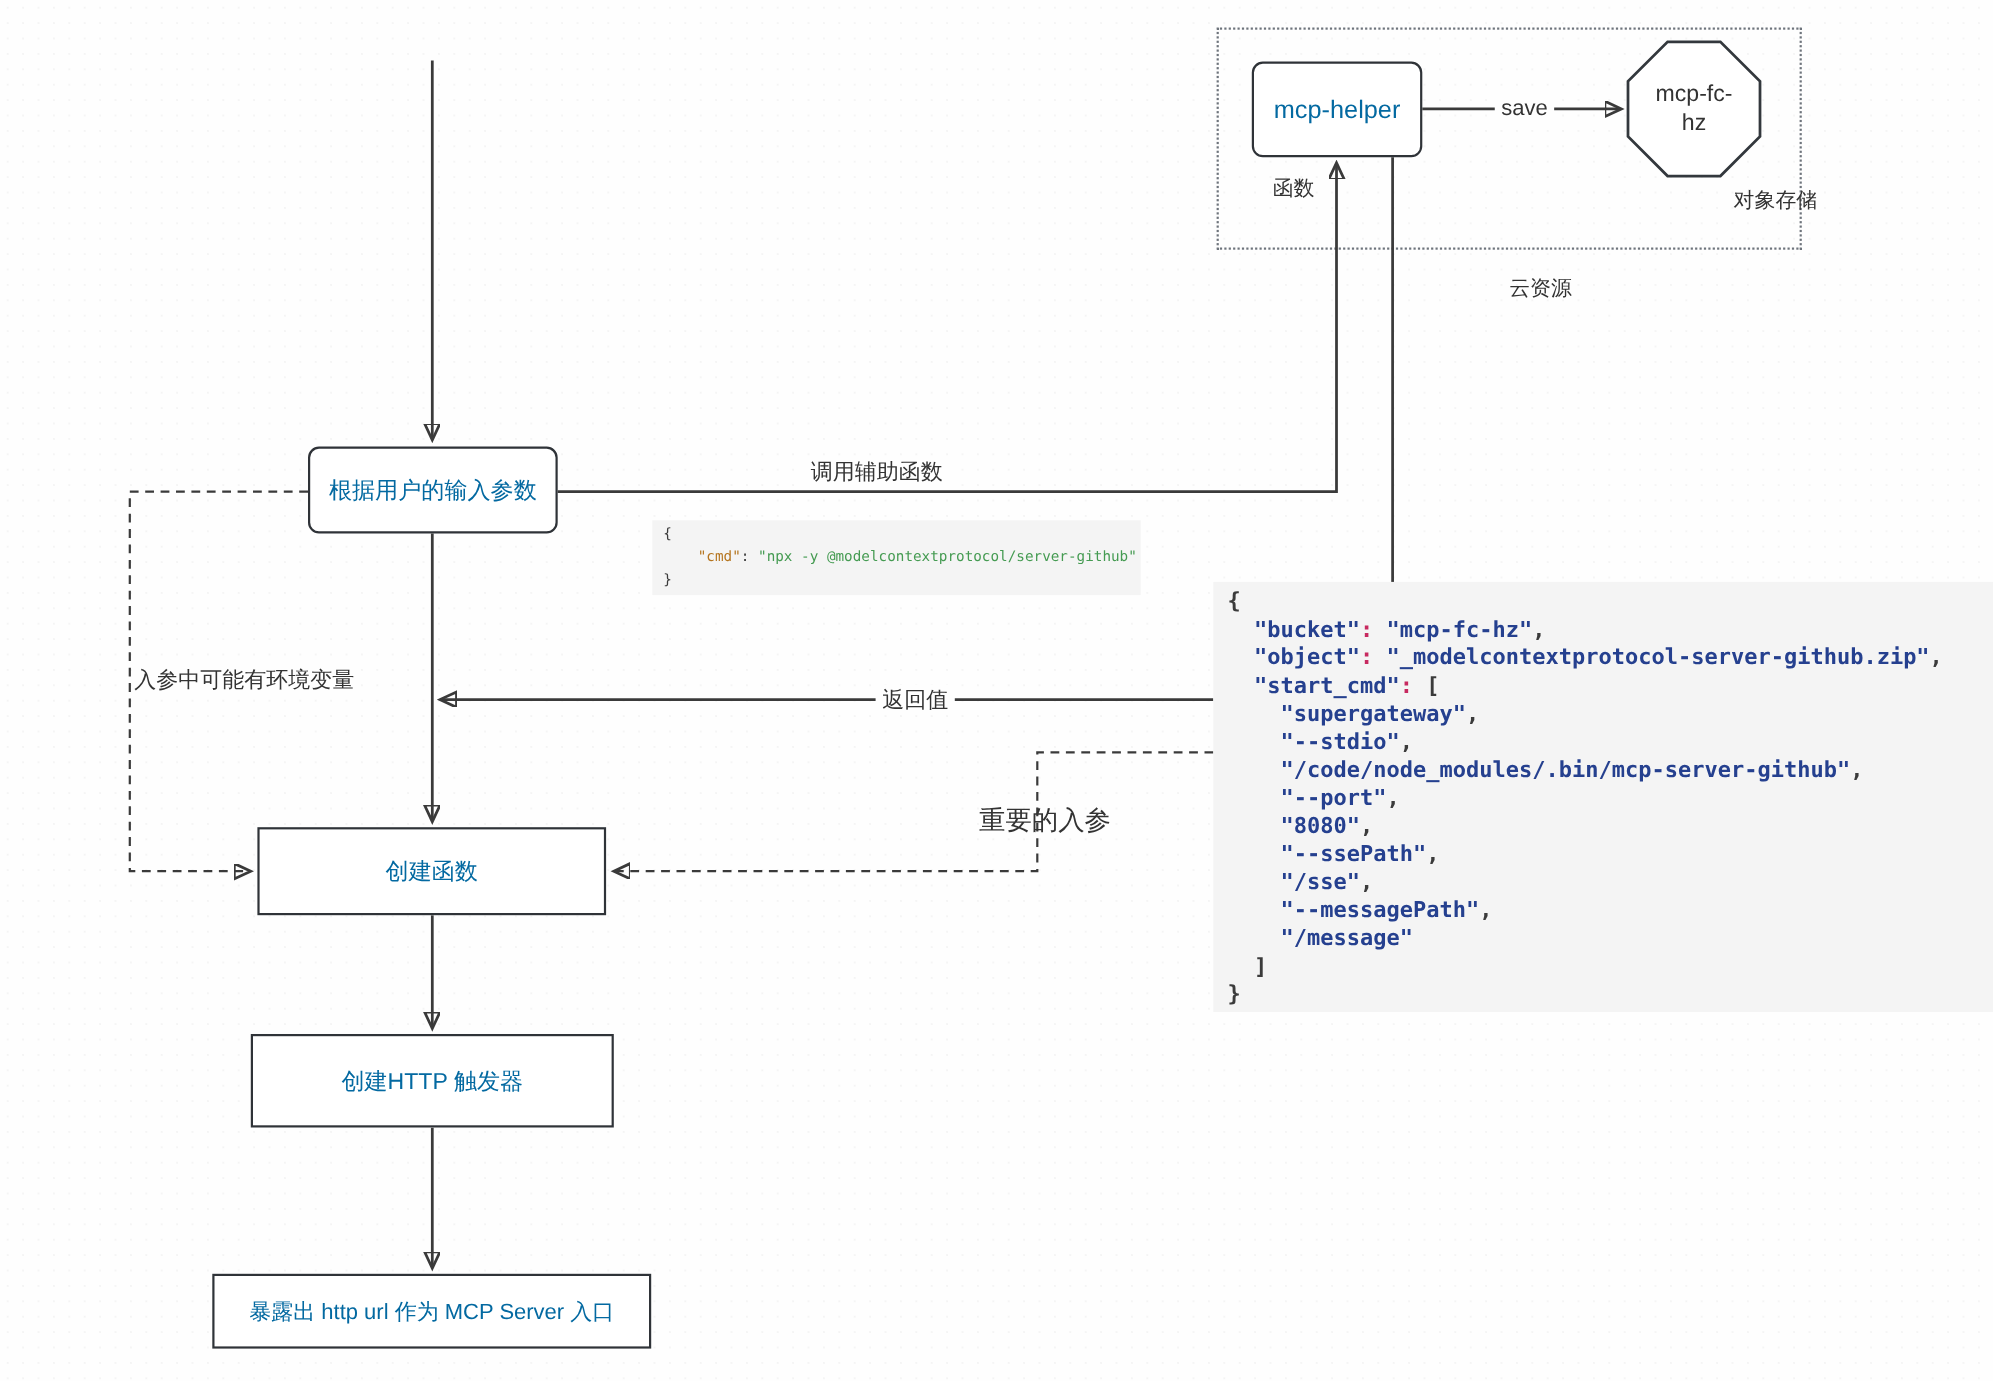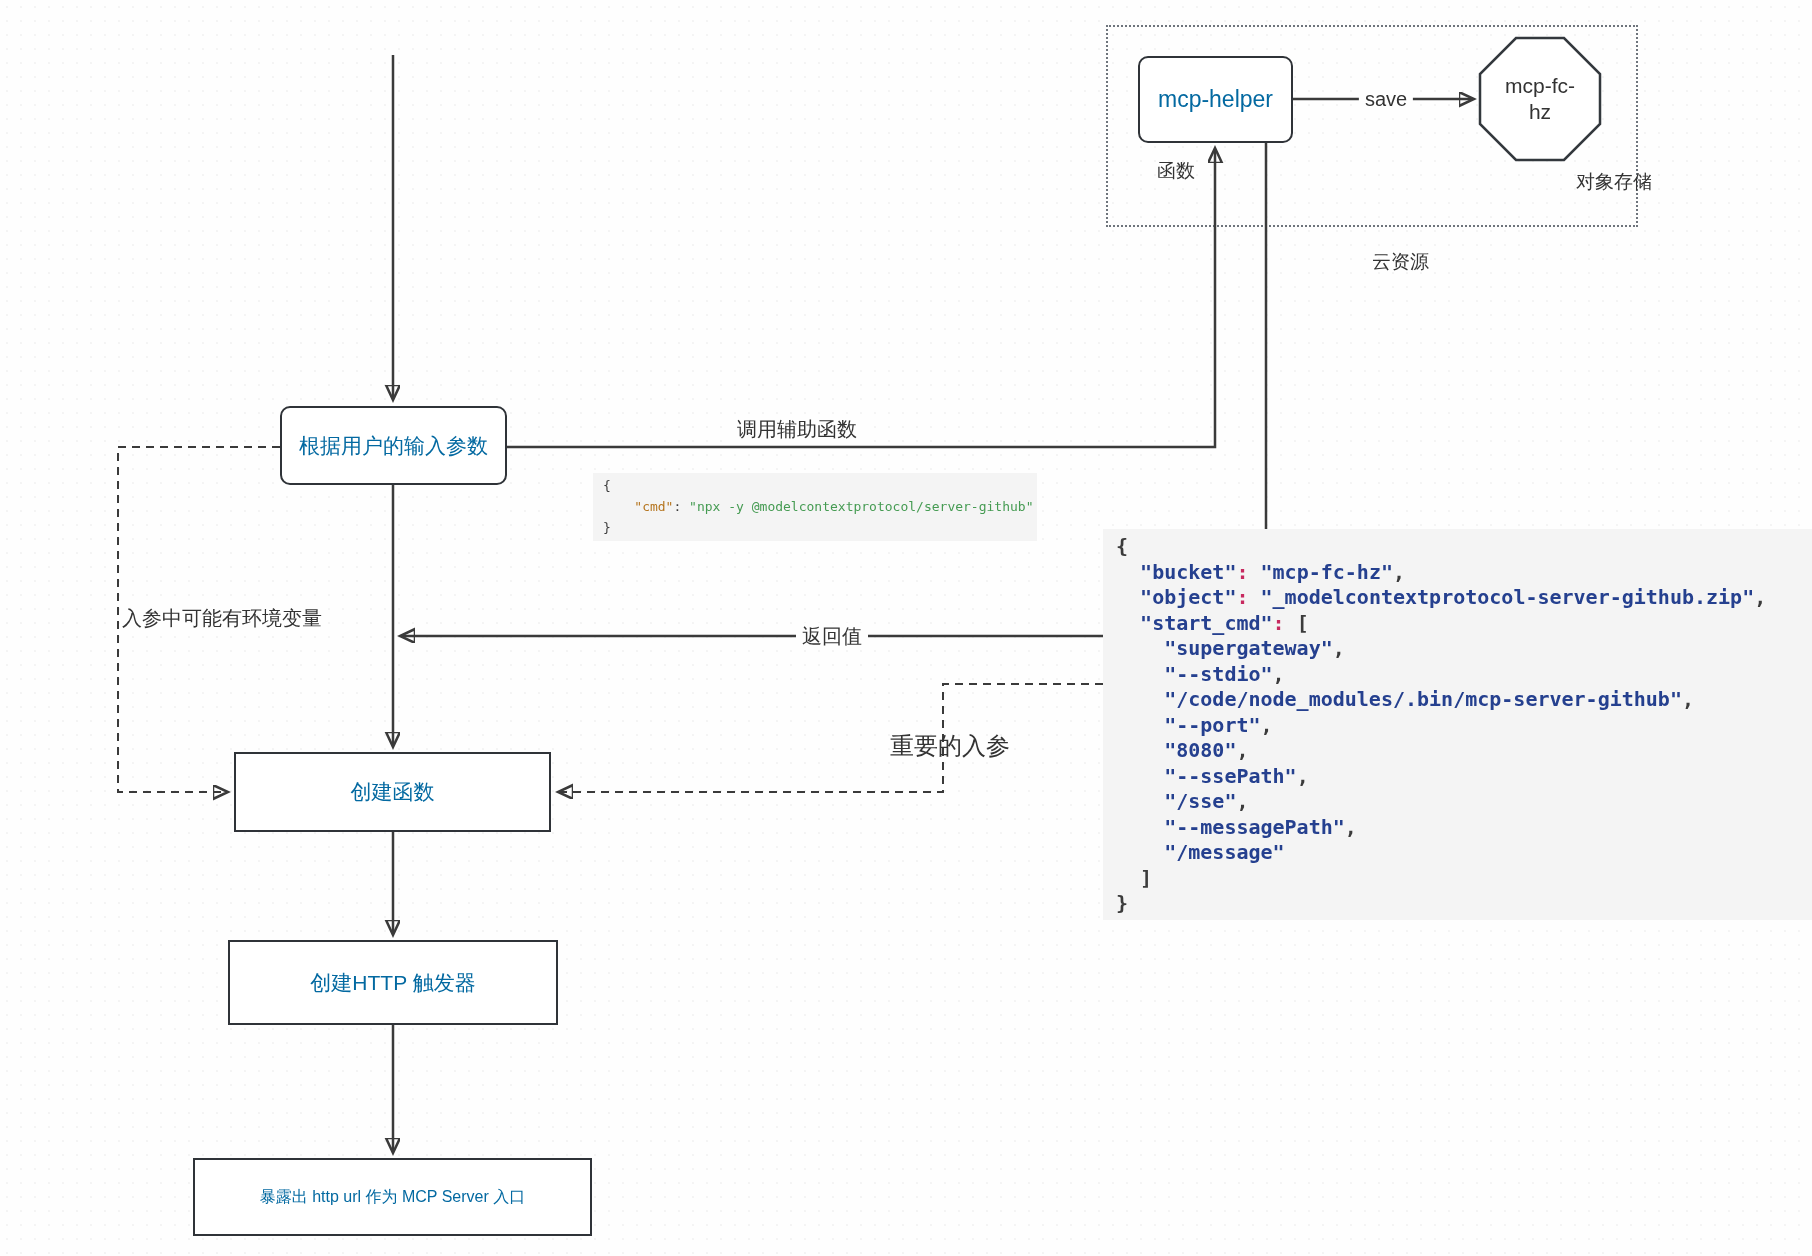--- a/index.html
+++ b/index.html
@@ -104,21 +104,21 @@
   </div>
 
   <div class="node" style="left:228px;top:940px;width:330px;height:85px;font-size:21px;">
     <span>创建HTTP 触发器</span>
   </div>
 
   <div class="node" style="left:234px;top:752px;width:317px;height:80px;">
     <span>创建函数</span>
   </div>
 
-  <div class="node" style="left:193px;top:1158px;width:399px;height:78px;font-size:16px;">
+  <div class="node" style="left:193px;top:1158px;width:399px;height:68px;font-size:20px;">
     <span>暴露出 http url 作为 MCP Server 入口</span>
   </div>
 
   <div class="edge-label" style="left:797px;top:429px;">调用辅助函数</div>
 
   <div class="edge-label" style="left:832px;top:636px;">返回值</div>
 
   <div class="edge-label" style="left:120px;top:618px;transform:translate(0,-50%);padding:0 2px;">入参中可能有环境变量</div>
 
   <div class="float-label" style="left:890px;top:730px;font-size:24px;">重要的入参</div>

